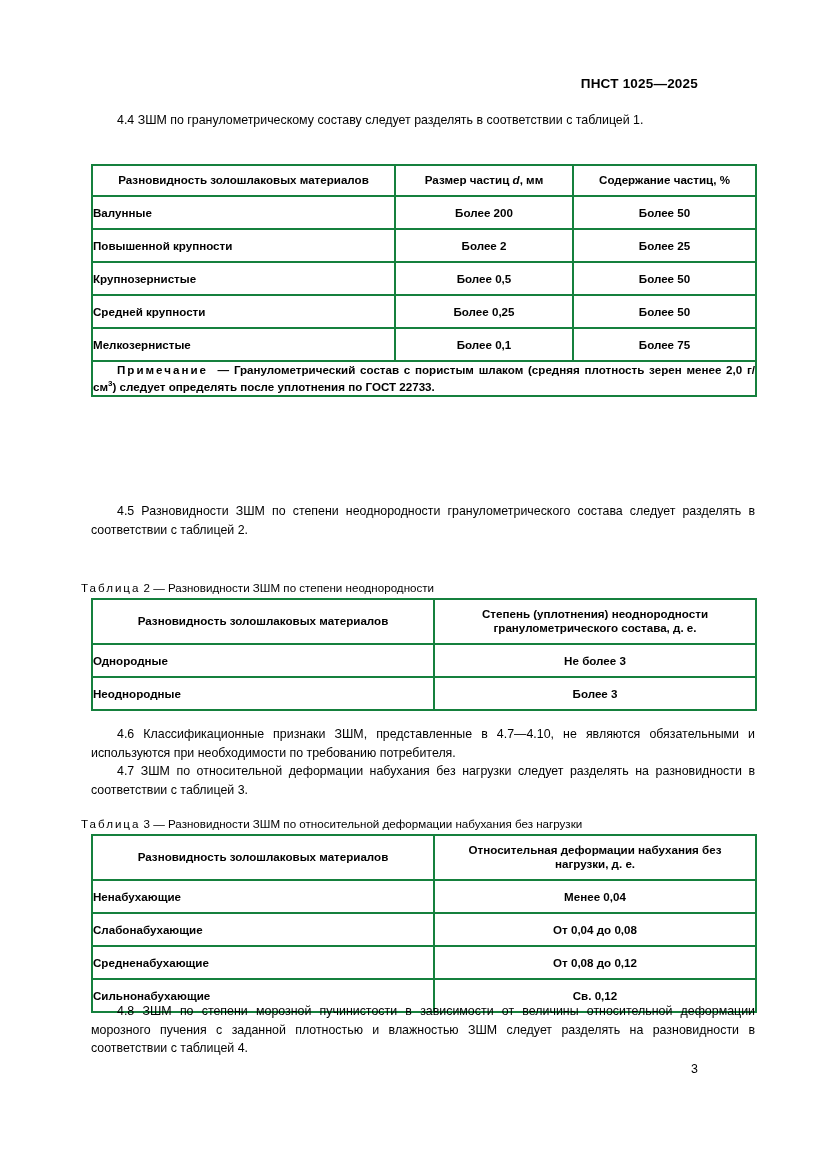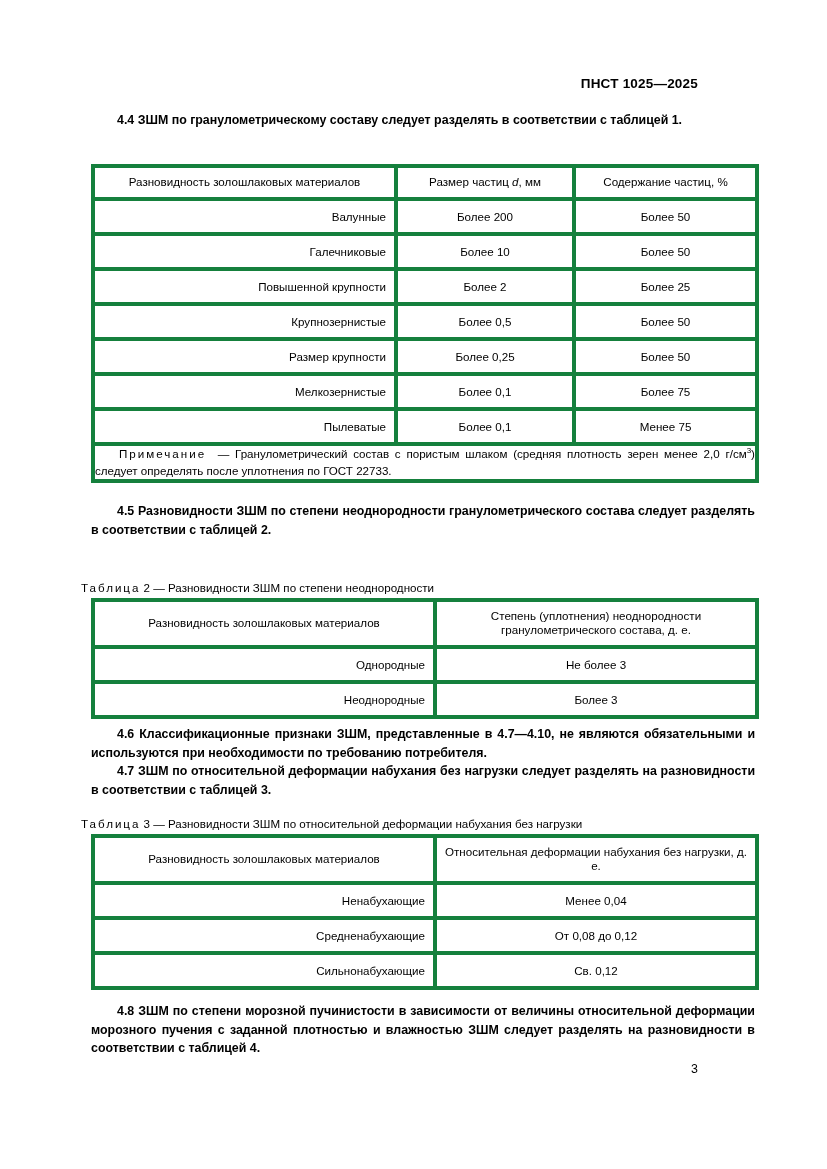--- a/index.html
+++ b/index.html
@@ -34,21 +34,20 @@
   }
 
   
   .para {
     font-size: 12.4px;
     line-height: 18.5px;
     text-align: justify;
     text-indent: 26px;
     margin: 0;
     hyphens: none;
-    font-weight: bold;
   }
   .para.p44   { position: absolute; left: 62px; top: 111px;  width: 664px; }
   .para.p45   { position: absolute; left: 62px; top: 502px;  width: 664px; }
   .para.p46   { position: absolute; left: 62px; top: 725px;  width: 664px; }
   .para.p47   { position: absolute; left: 62px; top: 762px;  width: 664px; }
   .para.p48   { position: absolute; left: 62px; top: 1002px; width: 664px; }
 
   
   .tbl-caption {
     font-size: 11.6px;
@@ -68,33 +67,33 @@
   .cap3 { position: absolute; left: 52px; top: 816px; }
 
   
   table.doc {
     border-collapse: collapse;
     width: 664px;
     table-layout: fixed;
     font-size: 11.6px;
   }
   table.doc td, table.doc th {
-    border: 4px solid #15803d;
+    border: 2px solid #15803d;
     padding: 0;
-    font-weight: normal;
+    font-weight: bold;
     vertical-align: middle;
   }
   table.doc th {
     text-align: center;
     line-height: 14px;
     padding: 7px 6px 8px 6px;
   }
   table.doc td.lft {
-    text-align: right;
-    padding: 9px 8px 9px 10px;
+    text-align: left;
+    padding: 9px 8px 9px 0;
   }
   table.doc td.ctr {
     text-align: center;
     padding: 9px 6px 9px 6px;
   }
   table.doc tr.hdr th {
     border-bottom: 1px solid #1a1a1a;
   }
 
   .t1 { position: absolute; left: 62px; top: 164px; }
@@ -145,48 +144,38 @@
         <th>Содержание частиц, %</th>
       </tr>
     </thead>
     <tbody>
       <tr>
         <td class="lft">Валунные</td>
         <td class="ctr">Более 200</td>
         <td class="ctr">Более 50</td>
       </tr>
       <tr>
-        <td class="lft">Галечниковые</td>
-        <td class="ctr">Более 10</td>
-        <td class="ctr">Более 50</td>
-      </tr>
-      <tr>
         <td class="lft">Повышенной крупности</td>
         <td class="ctr">Более 2</td>
         <td class="ctr">Более 25</td>
       </tr>
       <tr>
         <td class="lft">Крупнозернистые</td>
         <td class="ctr">Более 0,5</td>
         <td class="ctr">Более 50</td>
       </tr>
       <tr>
-        <td class="lft">Размер крупности</td>
+        <td class="lft">Средней крупности</td>
         <td class="ctr">Более 0,25</td>
         <td class="ctr">Более 50</td>
       </tr>
       <tr>
         <td class="lft">Мелкозернистые</td>
         <td class="ctr">Более 0,1</td>
         <td class="ctr">Более 75</td>
-      </tr>
-      <tr>
-        <td class="lft">Пылеватые</td>
-        <td class="ctr">Более 0,1</td>
-        <td class="ctr">Менее 75</td>
       </tr>
       <tr>
         <td class="note-cell" colspan="3"><span class="nlbl">Примечание</span>&nbsp; <span>—</span> <span>Гранулометрический состав с пористым  шлаком (средняя плотность зерен менее 2,0 г/см</span><sup>3</sup><span>) следует определять после уплотнения по ГОСТ 22733.</span></td>
       </tr>
     </tbody>
   </table>
 
   <p class="para p45">4.5  Разновидности ЗШМ по степени неоднородности гранулометрического состава следует разделять в соответствии с таблицей 2.</p>
 
   <div class="tbl-caption cap2">
@@ -235,20 +224,24 @@
         <th>Разновидность золошлаковых материалов</th>
         <th>Относительная деформации набухания без нагрузки, д. е.</th>
       </tr>
     </thead>
     <tbody>
       <tr>
         <td class="lft">Ненабухающие</td>
         <td class="ctr">Менее 0,04</td>
       </tr>
       <tr>
+        <td class="lft">Слабонабухающие</td>
+        <td class="ctr">От 0,04 до 0,08</td>
+      </tr>
+      <tr>
         <td class="lft">Средненабухающие</td>
         <td class="ctr">От 0,08 до 0,12</td>
       </tr>
       <tr>
         <td class="lft">Сильнонабухающие</td>
         <td class="ctr">Св. 0,12</td>
       </tr>
     </tbody>
   </table>
 

